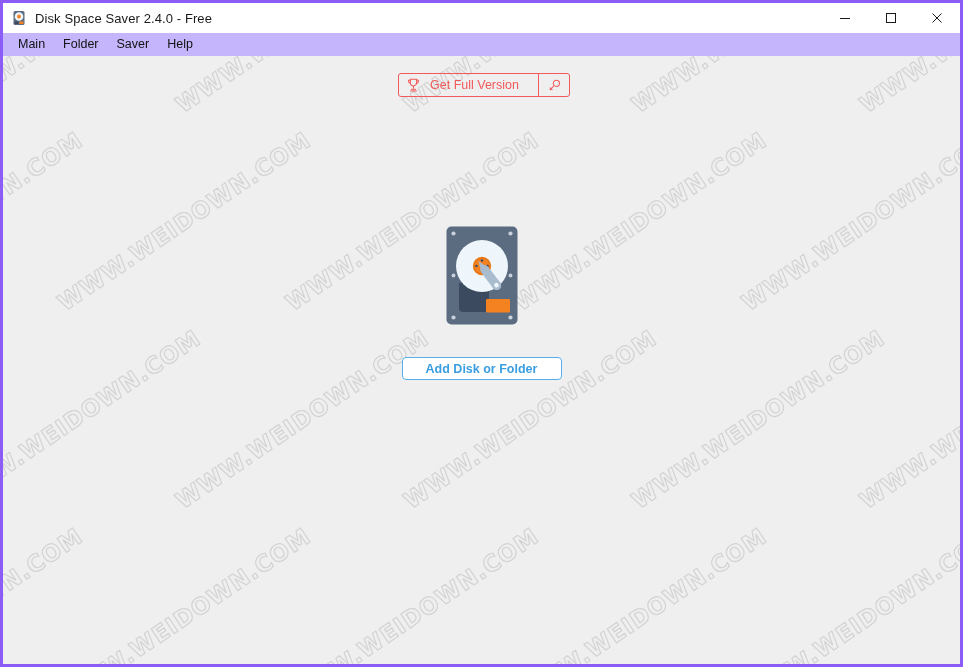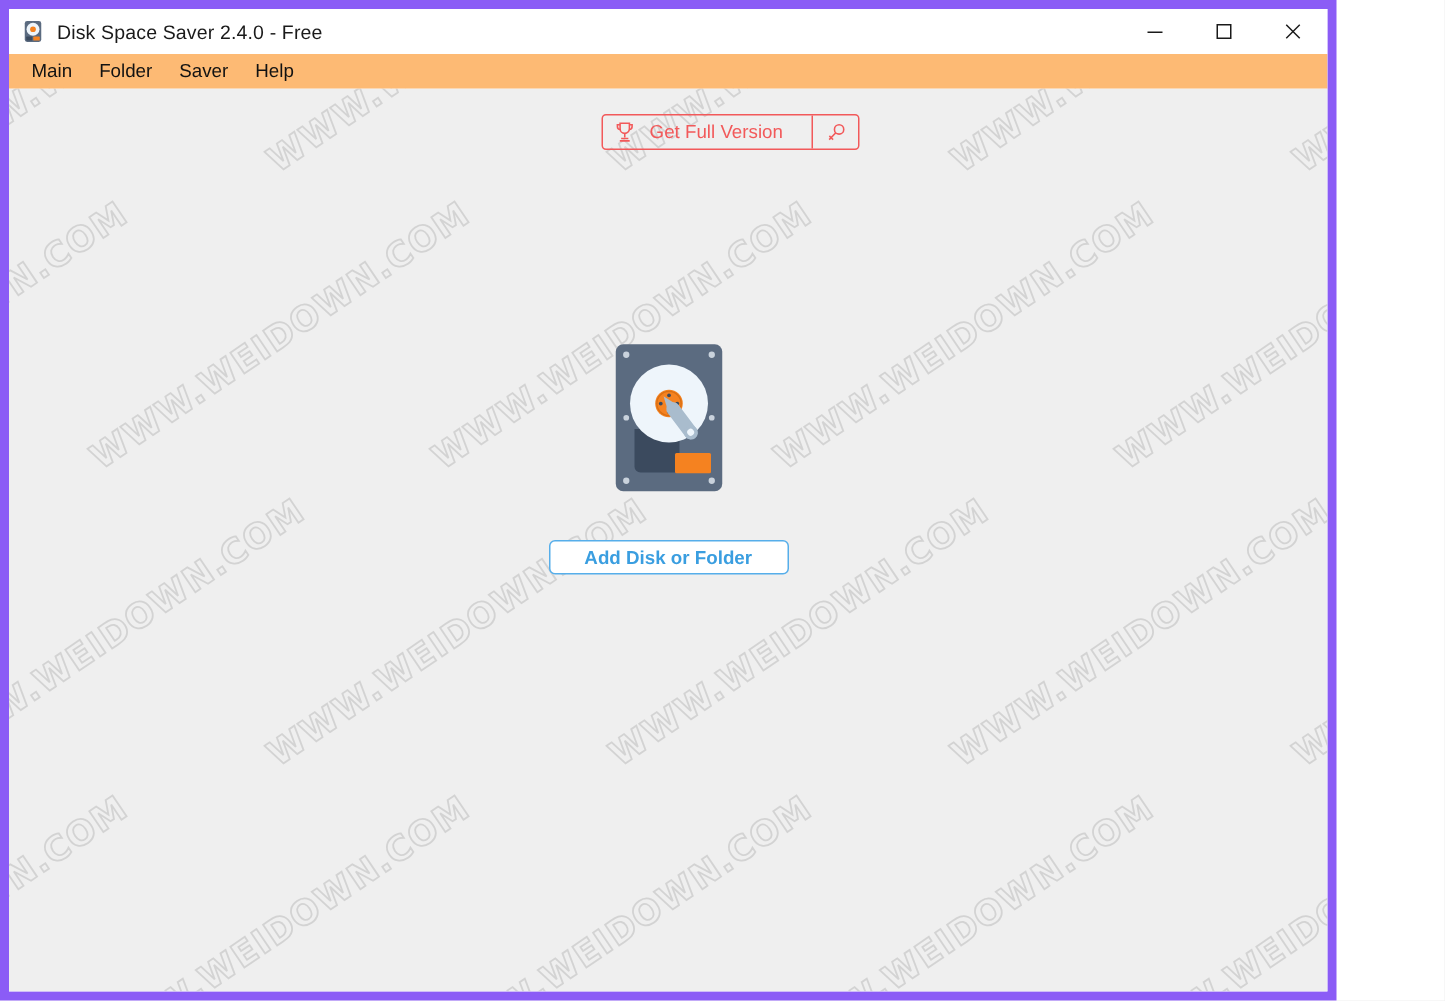--- a/index.html
+++ b/index.html
@@ -10,24 +10,24 @@
     width: 963px;
     height: 667px;
     overflow: hidden;
     font-family: "Liberation Sans", sans-serif;
     background: #ffffff;
     -webkit-font-smoothing: antialiased;
   }
 
   #app-window {
     position: relative;
-    width: 891px;
+    width: 963px;
     height: 667px;
     box-sizing: border-box;
-    border: 6px solid #8b5cf6;
+    border: 3px solid #8b5cf6;
     background: #ffffff;
     display: flex;
     flex-direction: column;
     overflow: hidden;
   }
 
   
   #title-bar {
     height: 30px;
     flex: 0 0 30px;
@@ -65,21 +65,21 @@
     align-items: center;
     justify-content: center;
     cursor: default;
   }
   .win-btn svg { stroke: #1a1a1a; stroke-width: 1; fill: none; }
 
   
   #menu-bar {
     height: 23px;
     flex: 0 0 23px;
-    background: #fdba74;
+    background: #c4b5fd;
     display: flex;
     align-items: center;
     padding-left: 6px;
     position: relative;
     z-index: 5;
   }
   .menu-item {
     font-size: 12.5px;
     color: #121212;
     padding: 3px 9px 4px 9px;

